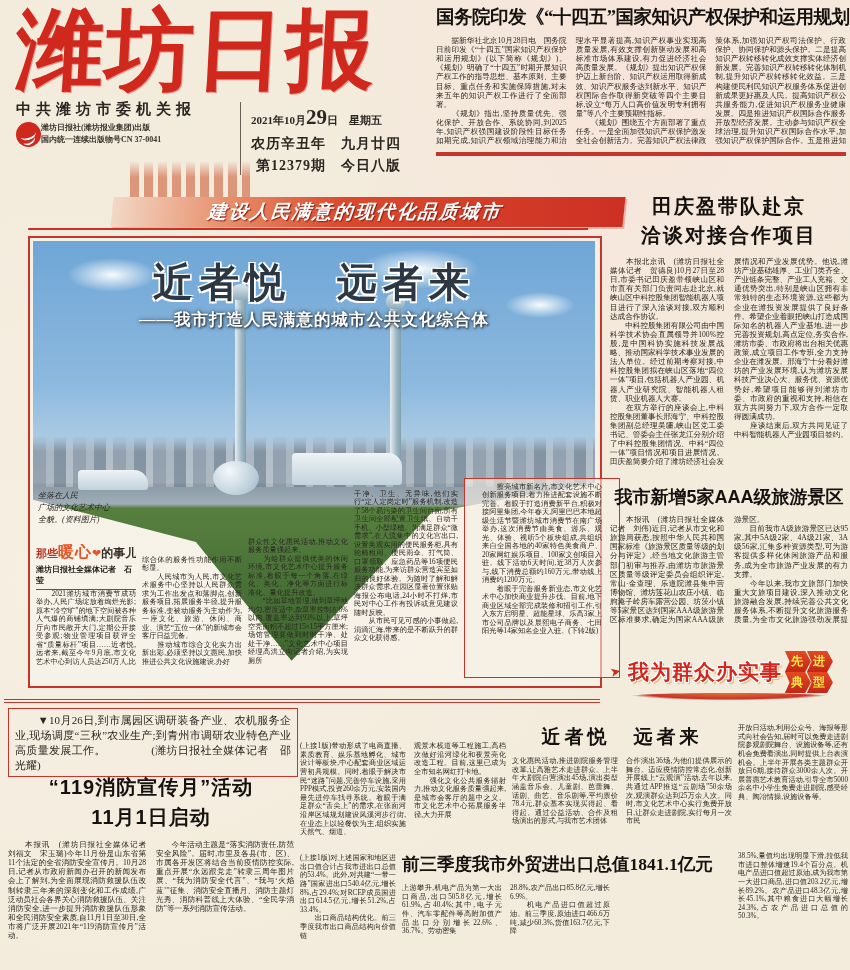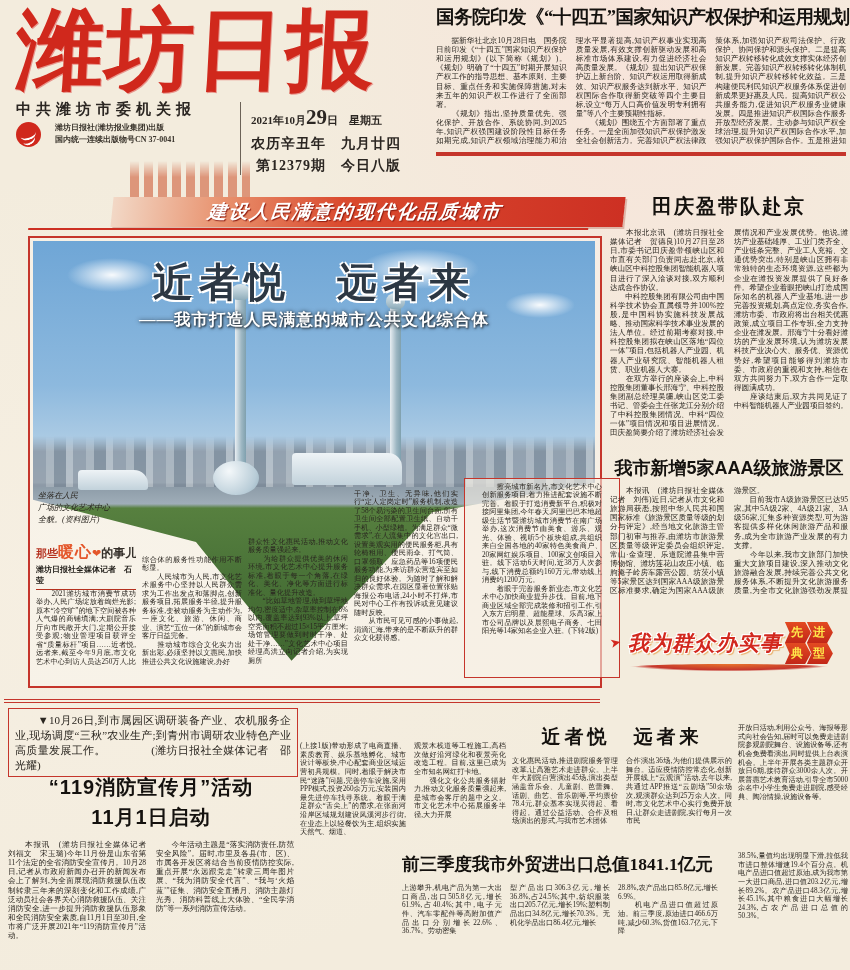--- a/index.html
+++ b/index.html
@@ -9,21 +9,21 @@
                    #f3ecdd;
         font-family:"Liberation Serif","DejaVu Serif",serif;color:#201d18;}
   .abs{position:absolute;}
   .body{font-size:7.6px;line-height:1.2;text-align:justify;white-space:pre-line;overflow:hidden;color:#2a2620;}
   
   .paper-title{font-size:88px;font-weight:900;color:#d0281c;letter-spacing:2px;line-height:1.02;
                transform:skewX(-3deg);font-family:"Liberation Serif",serif;text-shadow:1px 1px 0 #e8958c;}
   .mast-bottom{display:flex;align-items:stretch;margin-top:4px;}
   .mast-left-col{width:212px;}
   .mast-org{font-size:15px;font-weight:bold;letter-spacing:5px;color:#2b2622;white-space:nowrap;}
-  .pub-row{display:flex;align-items:center;margin-top:3px;gap:14px;}
+  .pub-row{display:flex;align-items:center;margin-top:3px;gap:0;}
   .logo-circle{width:25px;height:25px;border-radius:50%;background:#d0281c;position:relative;flex:0 0 aupx;}
   .logo-circle i{position:absolute;left:4px;top:7px;width:16px;height:9px;border-bottom:2.5px solid #fff;
                  border-radius:50%;transform:rotate(-18deg);}
   .logo-circle i + i{top:12px;width:13px;left:6px;transform:rotate(-28deg);}
   .pub-lines{font-size:8px;line-height:1.5;color:#3a342c;font-weight:bold;}
   .mast-div{border-left:1.5px solid #6b6257;margin:2px 10px 2px 12px;}
   .date-block{font-size:11px;font-weight:bold;color:#2b2622;line-height:1.55;padding-top:1px;white-space:nowrap;}
   .date-day{font-size:21px;font-weight:900;letter-spacing:0;}
   .date-sub{font-size:14px;letter-spacing:1px;text-align:right;}
   
@@ -71,21 +71,21 @@
   .fcol{font-size:7.2px;line-height:1.18;}
   .boxed-col{border:1.8px solid #c5352b;padding:4px 17px;background:rgba(247,240,228,.6);}
   
   .side-h2{font-size:20px;font-weight:900;text-align:center;line-height:1.45;letter-spacing:2px;color:#14110e;}
   .cols2{column-count:2;column-gap:10px;column-fill:auto;}
   .aaa-h{font-size:18px;font-weight:900;text-align:center;white-space:nowrap;letter-spacing:0;
          font-family:"Liberation Sans","DejaVu Sans",sans-serif;color:#14110e;}
   .aaa-sub{font-size:13px;text-align:center;margin-top:4px;letter-spacing:1px;color:#2a2620;}
   
   .wyqz{display:flex;align-items:center;gap:7px;justify-content:center;position:relative;}
-  .wyqz-label{font-size:21px;font-weight:900;font-style:italic;color:#d2281e;letter-spacing:1px;white-space:nowrap;
+  .wyqz-label{font-size:21px;font-weight:900;color:#d2281e;letter-spacing:1px;white-space:nowrap;
               font-family:"Liberation Sans","DejaVu Sans",sans-serif;
               text-shadow:1px 1px 0 #fff,-1px -1px 0 #fff,1px -1px 0 #fff,-1px 1px 0 #fff,2px 2px 1px #e9b06a;}
   .chev{display:inline-block;background:linear-gradient(180deg,#e34a22,#c22718);color:#ffe84a;font-weight:900;
         font-size:12px;padding:2px 8px 2px 6px;margin-left:-4px;
         clip-path:polygon(0 0,78% 0,100% 50%,78% 100%,0 100%,18% 50%);}
   .wyqz-swoosh{position:absolute;left:8%;bottom:-7px;width:84%;height:7px;border-radius:50%;
                background:radial-gradient(ellipse at 50% 0,#e8742c 0%,#c5352b 60%,rgba(197,53,43,0) 75%);}
   .flag-icon{color:#d2281e;font-size:13px;transform:rotate(-12deg);}
   
   .rule2{border-top:1.5px solid #c5352b;border-bottom:1px solid #c5352b;height:2px;}
@@ -179,20 +179,21 @@
     <div class="abs body fcol" style="left:324px;top:252px;width:104px;height:192px;">干净、卫生、无异味,他们实行“定人定岗定时”服务机制,改造了58个易污染的卫生间台面,所有卫生间全部配置卫生纸、自动干手机、小型绿植。为满足群众“微需求”,在人流集中的文化宫出口,设置美观实用的便民服务柜,具有轮椅租用、便民雨伞、打气筒、口罩领取、应急药品等16项便民服务功能,为来访群众营造宾至如归的良好体验。为随时了解和解决群众需求,在园区显著位置张贴海报公布电话,24小时不打烊,市民对中心工作有投诉或意见建议随时反映。
 　　从市民可见可感的小事做起,涓滴汇海,带来的是不断跃升的群众文化获得感。</div>
     <div class="abs boxed-col" style="left:434px;top:240px;width:120px;height:190px;">
       <div class="body fcol" style="height:100%;">　　擦亮城市新名片,市文化艺术中心创新服务项目,着力推进配套设施不断完善。着眼于打造消费新平台,积极对接阿里集团,今年春天,阿里巴巴本地超级生活节暨潍坊城市消费节在南广场举办,这次消费节由美食、游乐、观光、体验、视听5个板块组成,共组织来自全国各地的40家特色美食商户、20家网红娱乐项目、100家文创项目入驻。线下活动6天时间,近38万人次参与,线下消费总额约160万元,带动线上消费约1200万元。
 　　着眼于完善服务新业态,市文化艺术中心加快商业提升步伐。目前,地下商业区域全部完成装修和招引工作,引入东方启明星、超能星球、乐高3家上市公司品牌以及晨熙电子商务、七田阳光等14家知名企业入驻。(下转2版)</div>
     </div>
   </div>
 
   <div class="abs" style="left:610px;top:192px;width:238px;">
     <div class="side-h2">田庆盈带队赴京</div>
+    <div class="side-h2">洽谈对接合作项目</div>
     <div class="body cols2" style="height:218px;margin-top:7px;">　　本报北京讯　(潍坊日报社全媒体记者　贺德良)10月27日至28日,市委书记田庆盈带领峡山区和市直有关部门负责同志赴北京,就峡山区中科控股集团智能机器人项目进行了深入洽谈对接,双方顺利达成合作协议。
 　　中科控股集团有限公司由中国科学技术协会直属领导并100%控股,是中国科协实施科技发展战略、推动国家科学技术事业发展的法人单位。经过前期考察对接,中科控股集团拟在峡山区落地“四位一体”项目,包括机器人产业园、机器人产业研究院、智能机器人租赁、职业机器人大赛。
 　　在双方举行的座谈会上,中科控股集团董事长邢海宁、中科控股集团副总经理吴疆,峡山区党工委书记、管委会主任张龙江分别介绍了中科控股集团情况、中科“四位一体”项目情况和项目进展情况。田庆盈简要介绍了潍坊经济社会发展情况和产业发展优势。他说,潍坊产业基础雄厚、工业门类齐全、产业链条完整、产业工人充裕、交通优势突出,特别是峡山区拥有非常独特的生态环境资源,这些都为企业在潍投资发展提供了良好条件。希望企业着眼把峡山打造成国际知名的机器人产业基地,进一步完善投资规划,高点定位,务实合作,潍坊市委、市政府将出台相关优惠政策,成立项目工作专班,全力支持企业在潍发展。邢海宁十分看好潍坊的产业发展环境,认为潍坊发展科技产业决心大、服务优、资源优势好,希望项目能够得到潍坊市委、市政府的重视和支持,相信在双方共同努力下,双方合作一定取得圆满成功。
 　　座谈结束后,双方共同见证了中科智能机器人产业园项目签约。</div>
 
     <div class="aaa-h" style="margin-top:10px;">我市新增5家AAA级旅游景区</div>
     <div class="body cols2" style="height:118px;margin-top:6px;">　　本报讯　(潍坊日报社全媒体记者　刘伟)近日,记者从市文化和旅游局获悉,按照中华人民共和国国家标准《旅游景区质量等级的划分与评定》,经当地文化旅游主管部门初审与推荐,由潍坊市旅游景区质量等级评定委员会组织评定,常山·金查理、乐道院潍县集中营博物馆、潍坊莲花山农庄小镇、临朐淹子岭房车露营公园、坊茨小镇等5家景区达到国家AAA级旅游景区标准要求,确定为国家AAA级旅游景区。
 　　目前我市A级旅游景区已达95家,其中5A级2家、4A级21家、3A级56家,汇集多种资源类型,可为游客提供多样化休闲旅游产品和服务,成为全市旅游产业发展的有力支撑。
 　　今年以来,我市文旅部门加快重大文旅项目建设,深入推动文化旅游融合发展,持续完善公共文化服务体系,不断提升文化旅游服务质量,为全市文化旅游强劲发展提供了坚强的组织保障。同时,创新形式、策划活动,充分发挥市场主体和行业协会作用,加快推进精品线路建设,推动乡村游、自驾游“热”起来,推进了旅游项目和产业的蓬勃发展。</div>
 
@@ -223,25 +224,26 @@
 
   <div class="abs" style="left:512px;top:724px;width:220px;">
     <div class="jzy-h">近者悦　远者来</div>
     <div style="display:flex;gap:8px;margin-top:7px;">
       <div class="body" style="width:106px;height:88px;font-size:7.2px;">文化惠民活动,推进剧院服务管理改革,让高雅艺术走进群众。上半年大剧院自营演出45场,演出类型涵盖音乐会、儿童剧、芭蕾舞、话剧、曲艺、音乐剧等,平均票价78.4元,群众基本实现买得起、看得起。通过公益活动、合作及租场演出的形式,与我市艺术团体</div>
       <div class="body" style="width:106px;height:88px;font-size:7.2px;">合作演出36场,为他们提供展示的舞台。适应疫情防控常态化,创新开展线上“云观演”活动,去年以来,共通过APP推送“云剧场”50余场次,观演群众达到25万余人次。同时,市文化艺术中心实行免费开放日,让群众走进剧院,实行每月一次市民</div>
     </div>
   </div>
   <div class="abs body" style="left:738px;top:724px;width:110px;height:122px;font-size:7.2px;">开放日活动,利用公众号、海报等形式向社会告知,届时可以免费走进剧院参观剧院舞台、设施设备等,还有机会免费看演出,同时提供上台表演机会。上半年开展各类主题群众开放日6期,接待群众3000余人次。开展普惠艺术教育活动,引导全市5000余名中小学生免费走进剧院,感受经典、陶冶情操,设施设备等。</div>
 
+  <div class="abs body" style="left:300px;top:854px;width:96px;height:112px;font-size:7.2px;">(上接1版)对上述国家和地区进出口值合计占我市进出口总值的53.4%。此外,对共建“一带一路”国家进出口540.4亿元,增长8%,占29.4%;对RCEP成员国进出口614.5亿元,增长51.2%,占33.4%。
+　　出口商品结构优化。前三季度我市出口商品结构向价值链</div>
 
   <div class="abs" style="left:402px;top:852px;width:320px;">
     <div class="trade-h">前三季度我市外贸进出口总值1841.1亿元</div>
     <div style="display:flex;gap:8px;margin-top:8px;">
       <div class="body" style="width:100px;height:80px;font-size:7.2px;">上游攀升,机电产品为第一大出口商品,出口505.8亿元,增长61.9%,占40.4%;其中,电子元件、汽车零配件等高附加值产品出口分别增长22.6%、36.7%。劳动密集</div>
-      <div class="body" style="width:100px;height:80px;font-size:7.2px;">型产品出口306.3亿元,增长36.8%,占24.5%;其中,纺织服装出口205.7亿元,增长19%;塑料制品出口34.8亿元,增长70.3%。无机化学品出口86.4亿元,增长</div>
       <div class="body" style="width:100px;height:80px;font-size:7.2px;">28.8%,农产品出口85.8亿元,增长6.9%。
 　　机电产品进口值超过原油。前三季度,原油进口466.6万吨,减少60.3%,货值163.7亿元,下降</div>
     </div>
   </div>
   <div class="abs body" style="left:738px;top:852px;width:110px;height:114px;font-size:7.2px;">38.5%,量值均出现明显下滑,拉低我市进口整体增速19.4个百分点。机电产品进口值超过原油,成为我市第一大进口商品,进口值203.2亿元,增长89.2%。农产品进口48.3亿元,增长45.1%,其中粮食进口大幅增长24.3%,占农产品进口总值的50.3%。</div>
 
 </div>
 
 </body></html>

